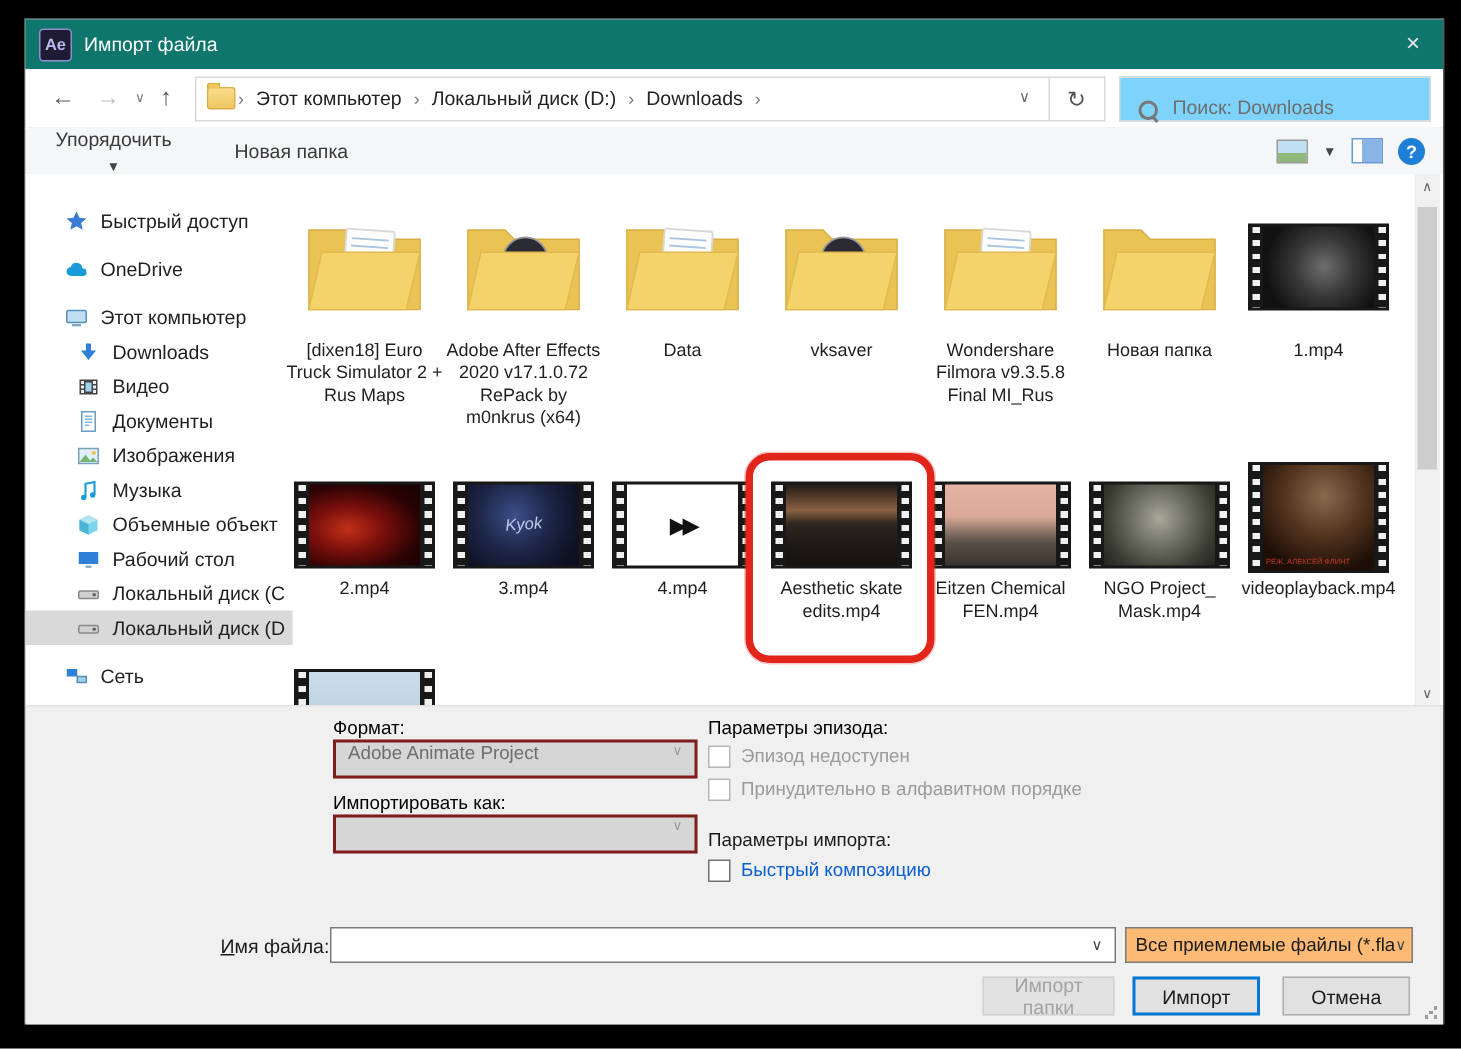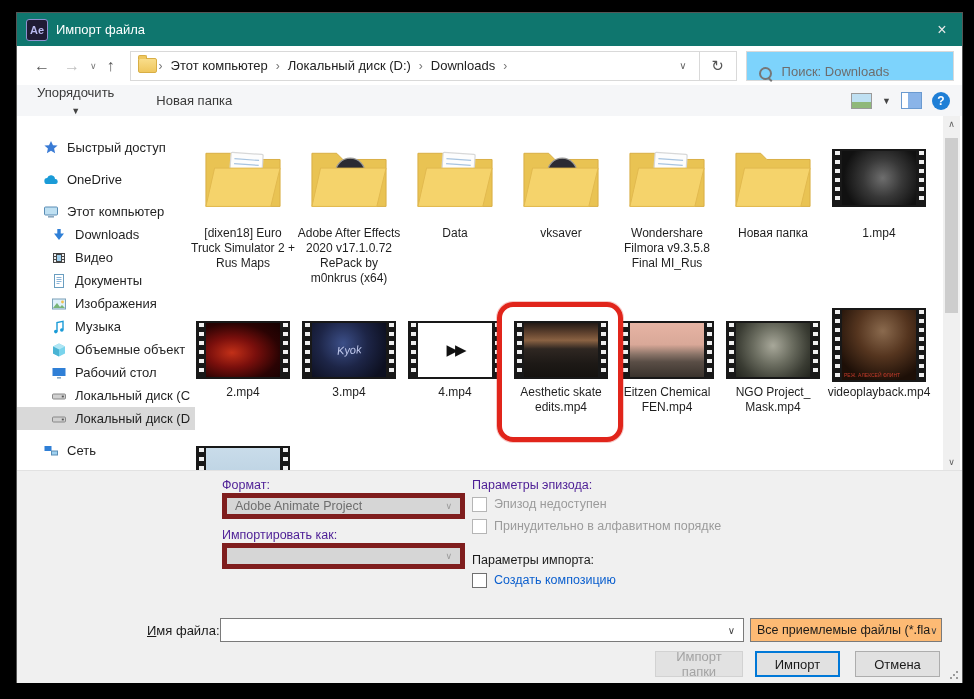--- a/index.html
+++ b/index.html
@@ -70,23 +70,23 @@
   .ov-credit{position:absolute;left:2px;bottom:2px;color:#c23a2a;font-size:5px;white-space:nowrap;}
   .file-item.highlighted::after{content:"";position:absolute;left:-11px;top:-16px;width:126px;height:140px;box-sizing:border-box;border:5px solid #e1251b;border-radius:16px;pointer-events:none;z-index:5;box-shadow:0 0 0 1px rgba(225,37,27,.25);}
 
   .vscroll{position:absolute;right:2px;top:0;width:17px;height:100%;background:#f0f0f0;display:flex;flex-direction:column;align-items:center;}
   .vs-arrow{height:16px;font-size:9px;color:#606060;display:flex;align-items:center;}
   .vs-thumb{width:13px;height:175px;background:#cdcdcd;margin-top:6px;}
   .vs-fill{flex:1;}
 
   
   .formarea{position:absolute;left:0;top:457px;width:100%;height:212px;background:#f0f0f0;border-top:1px solid #e2e2e2;font-size:12.5px;}
-  .f-label{position:absolute;color:#4c1d95;}
+  .f-label{position:absolute;color:#000000;}
   .f-label.dark{color:#1a1a1a;}
-  .dd{position:absolute;height:26px;width:243px;background:#d6d6d6;border:5px solid #7f1d1d;box-sizing:border-box;display:flex;align-items:center;color:#6e6e6e;padding:0 8px;}
+  .dd{position:absolute;height:26px;width:243px;background:#d6d6d6;border:2px solid #7f1d1d;box-sizing:border-box;display:flex;align-items:flex-start;color:#6e6e6e;padding:0 8px;}
   .dd .ddc{margin-left:auto;font-size:9px;color:#9a9a9a;}
   .cbrow{position:absolute;display:flex;align-items:flex-start;gap:7px;color:#9b9b9b;}
   .cb{width:13px;height:13px;background:#fff;border:1px solid #b5b5b5;flex:none;}
   .cb.en{border-color:#707070;}
   .linktext{color:#0b5fce;}
   .fname-label{position:absolute;left:130px;top:152px;color:#1a1a1a;font-size:13px;}
   .fname-label u{text-decoration:underline;}
   .fname-input{position:absolute;left:203px;top:147px;width:524px;height:24px;box-sizing:border-box;border:1px solid #7a7a7a;background:#fff;display:flex;align-items:center;}
   .fname-input input{flex:1;border:none;outline:none;height:100%;font-family:inherit;font-size:13px;padding:0 6px;background:transparent;}
   .fname-input .ddc{font-size:10px;color:#444;padding:0 8px;}
@@ -509,21 +509,21 @@
       <span class="cb"></span>
       <span>Эпизод недоступен</span>
     </div>
     <div class="cbrow" style="left:455px;top:48px">
       <span class="cb"></span>
       <span>Принудительно в алфавитном порядке</span>
     </div>
     <span class="f-label dark" style="left:455px;top:82px">Параметры импорта:</span>
     <div class="cbrow" style="left:455px;top:102px">
       <span class="cb en"></span>
-      <span class="linktext">Создать композицию</span>
+      <span class="linktext">Быстрый композицию</span>
     </div>
 
     <span class="fname-label"><u>И</u><span>мя файла:</span></span>
     <div class="fname-input">
       <input value="" style="">
       <span class="ddc">∨</span>
     </div>
     <div class="ftype">
       <span>Все приемлемые файлы (*.fla</span>
       <span class="ddc">∨</span>

